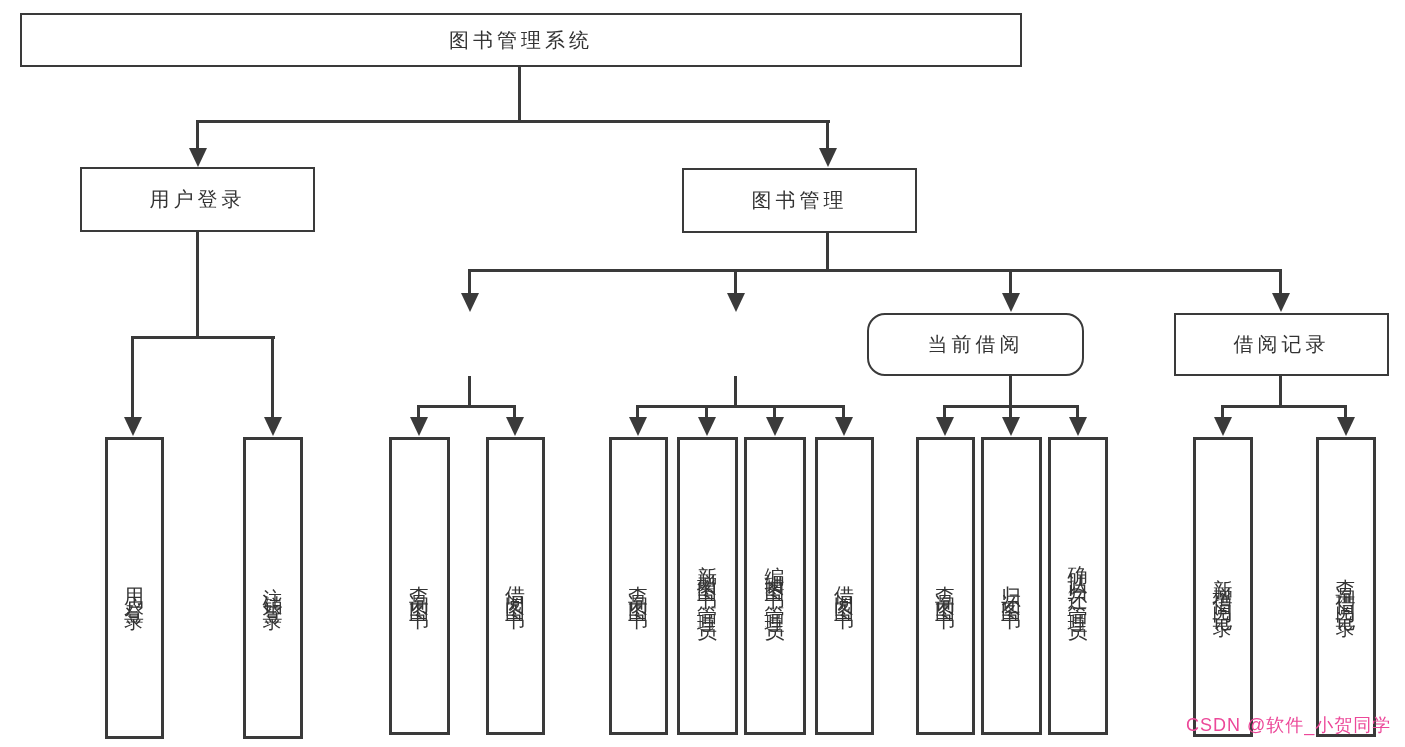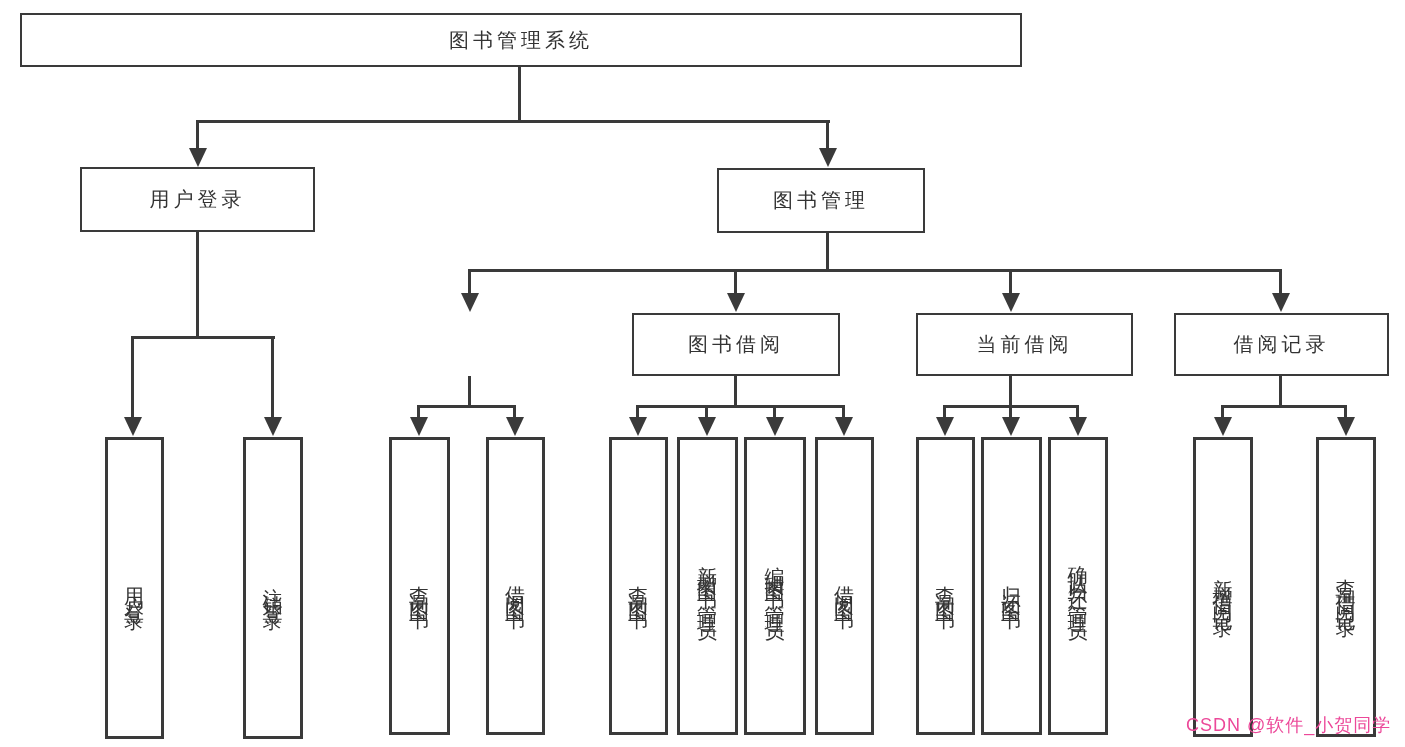--- a/index.html
+++ b/index.html
@@ -67,36 +67,35 @@
 <div class="canvas">
 
   <div class="box" style="left:20px;top:13px;width:1002px;height:54px;">图书管理系统</div>
 
   <div class="vline" style="left:518px;top:67px;height:53px;"></div>
   <div class="hline" style="left:197px;top:120px;width:633px;"></div>
   <div class="arrow" style="left:196px;top:120px;height:28px;"></div>
   <div class="arrow" style="left:826px;top:120px;height:28px;"></div>
 
   <div class="box" style="left:80px;top:167px;width:235px;height:65px;">用户登录</div>
-  <div class="box" style="left:717px;top:168px;width:208px;height:65px;">图书管理</div>
+  <div class="box" style="left:682px;top:168px;width:235px;height:65px;">图书管理</div>
 
   <div class="vline" style="left:196px;top:232px;height:104px;"></div>
   <div class="hline" style="left:132px;top:336px;width:143px;"></div>
   <div class="arrow" style="left:131px;top:336px;height:81px;"></div>
   <div class="arrow" style="left:271px;top:336px;height:81px;"></div>
 
   <div class="vline" style="left:826px;top:233px;height:36px;"></div>
   <div class="hline" style="left:468px;top:269px;width:814px;"></div>
   <div class="arrow" style="left:468px;top:269px;height:24px;"></div>
   <div class="arrow" style="left:734px;top:269px;height:24px;"></div>
   <div class="arrow" style="left:1009px;top:269px;height:24px;"></div>
   <div class="arrow" style="left:1279px;top:269px;height:24px;"></div>
 
-  <div class="box" style="left:632px;top:313px;width:208px;height:63px;">图书借阅</div>
-  <div class="box" style="left:916px;top:313px;width:217px;height:63px;">当前借阅</div>
+  <div class="box" style="left:867px;top:313px;width:217px;height:63px;border-radius:18px;">当前借阅</div>
   <div class="box" style="left:1174px;top:313px;width:215px;height:63px;">借阅记录</div>
 
   <div class="vline" style="left:468px;top:376px;height:29px;"></div>
   <div class="hline" style="left:417px;top:405px;width:99px;"></div>
   <div class="arrow" style="left:417px;top:405px;height:12px;"></div>
   <div class="arrow" style="left:513px;top:405px;height:12px;"></div>
 
   <div class="vline" style="left:734px;top:376px;height:29px;"></div>
   <div class="hline" style="left:636px;top:405px;width:209px;"></div>
   <div class="arrow" style="left:636px;top:405px;height:12px;"></div>

